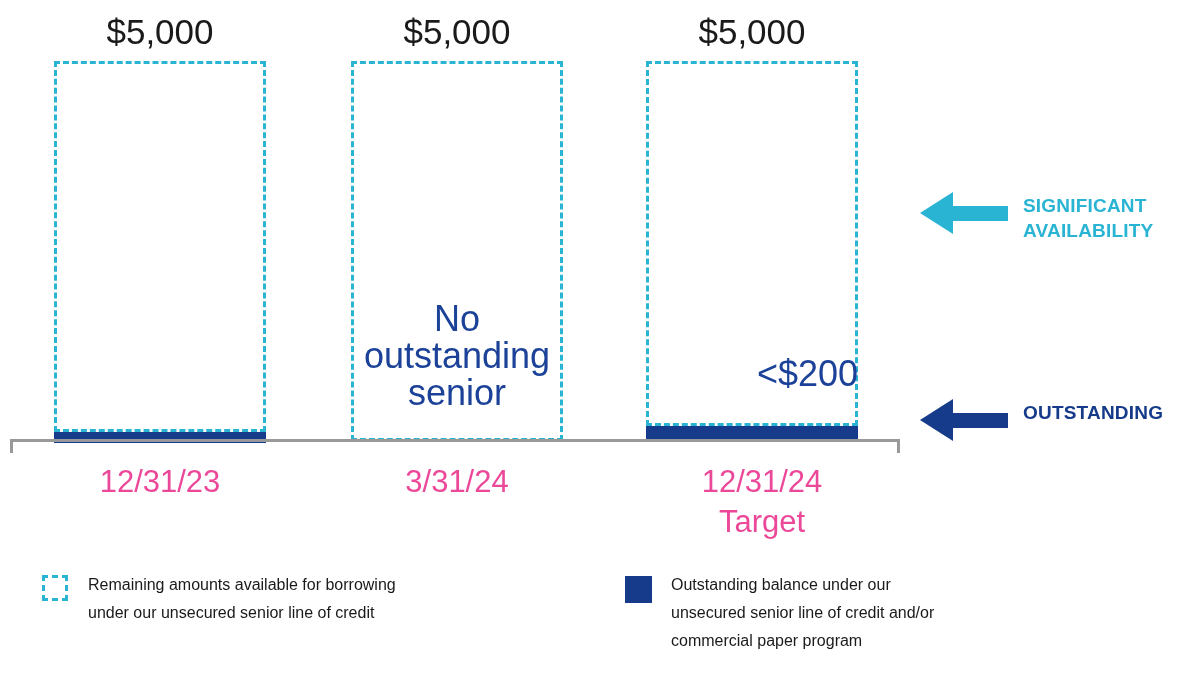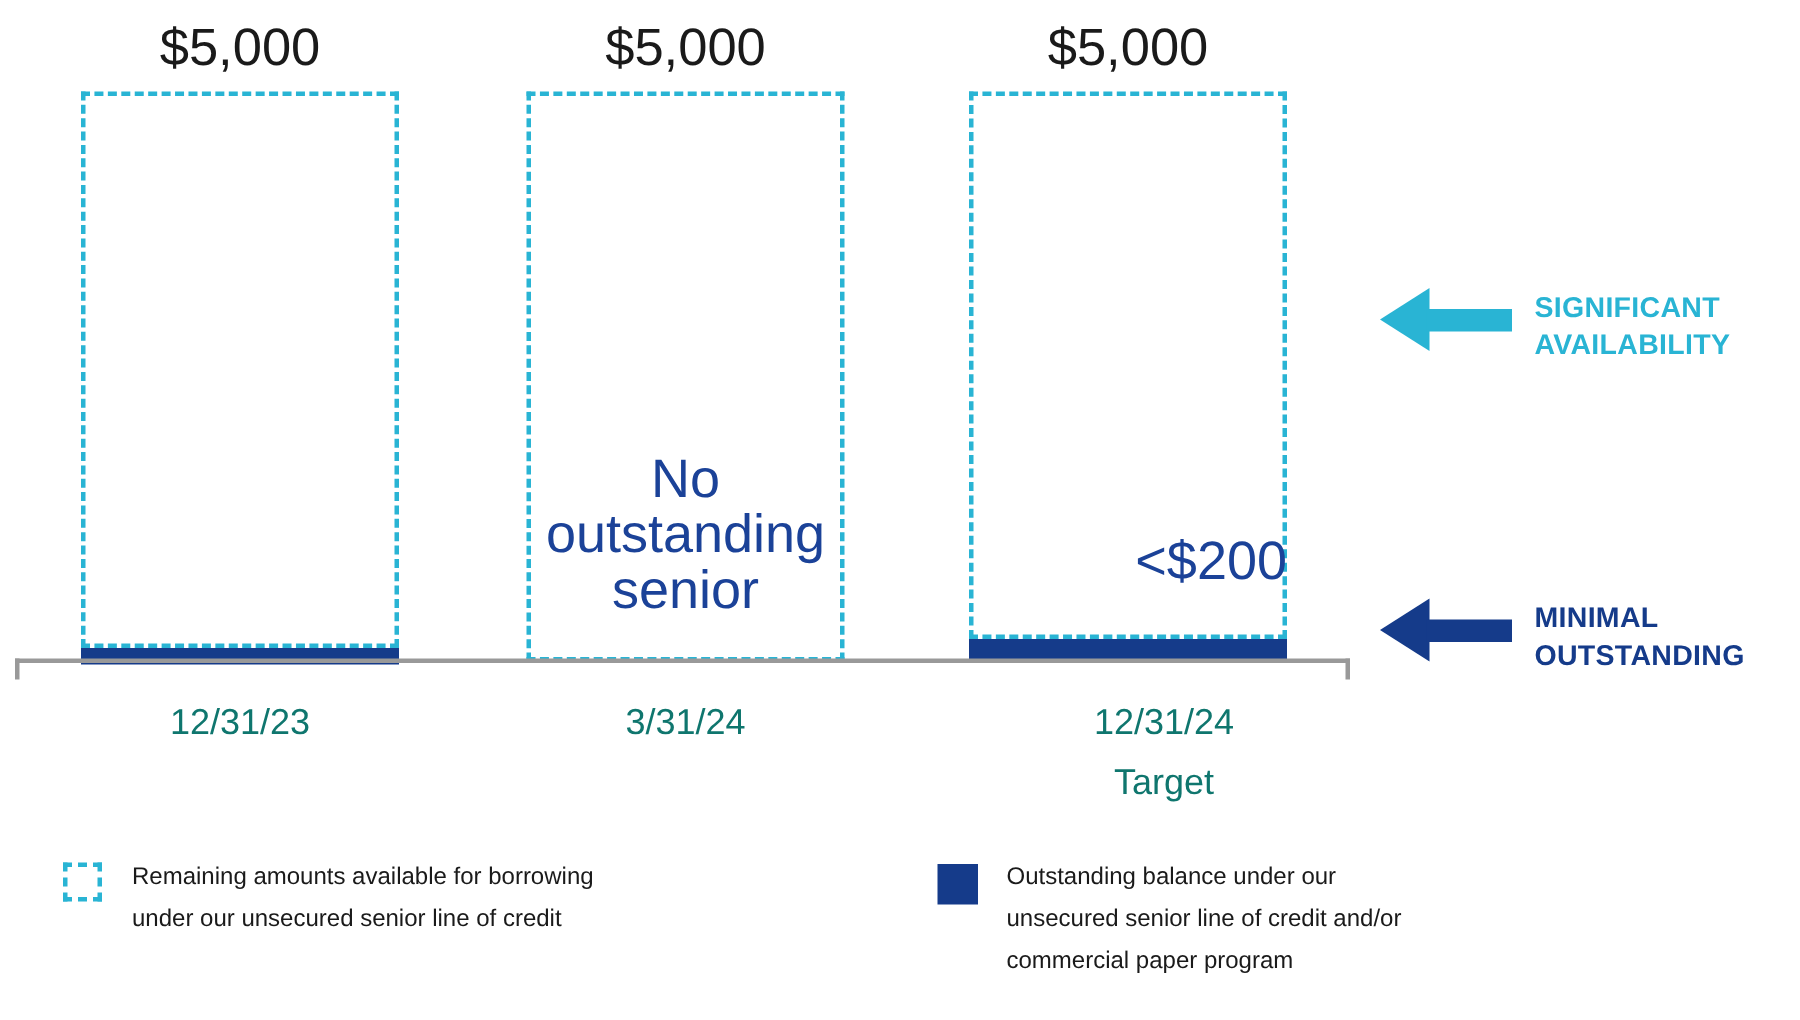--- a/index.html
+++ b/index.html
@@ -39,25 +39,25 @@
   .val-3 { left: 646px; top: 355px; text-align: right; }
 
   
   .axis-line { position: absolute; left: 10px; top: 439px; width: 890px; height: 3px; background: #999999; }
   .axis-tick { position: absolute; top: 439px; width: 3px; height: 14px; background: #999999; }
   .tick-left  { left: 10px; }
   .tick-right { left: 897px; }
 
   .x-label {
     position: absolute; top: 462px; width: 212px;
-    text-align: center; font-size: 24px; color: #0f766e; line-height: 40px;
+    text-align: center; font-size: 31px; color: #ec4899; line-height: 40px;
   }
   .x-1 { left: 54px; }
   .x-2 { left: 351px; }
-  .x-3 { left: 670px; }
+  .x-3 { left: 656px; }
 
   
   .arrow-head {
     position: absolute; width: 0; height: 0;
     border-top: 21px solid transparent;
     border-bottom: 21px solid transparent;
   }
   .arrow-shaft { position: absolute; width: 57px; height: 15px; }
   .cyan-head  { left: 920px; top: 192px; border-right: 33px solid #29b4d4; }
   .cyan-shaft { left: 951px; top: 206px; background: #29b4d4; }
@@ -132,21 +132,20 @@
   <div class="arrow-head cyan-head"></div>
   <div class="arrow-shaft cyan-shaft"></div>
   <div class="callout-text callout-cyan">
     <div>SIGNIFICANT</div>
     <div>AVAILABILITY</div>
   </div>
 
   <div class="arrow-head navy-head"></div>
   <div class="arrow-shaft navy-shaft"></div>
   <div class="callout-text callout-navy">
-    <div>MINIMAL</div>
     <div>OUTSTANDING</div>
   </div>
 
   <div class="legend-swatch-dashed"></div>
   <div class="legend-text legend-text-1">
     <div>Remaining amounts available for borrowing</div>
     <div>under our unsecured senior line of credit</div>
   </div>
 
   <div class="legend-swatch-solid"></div>

